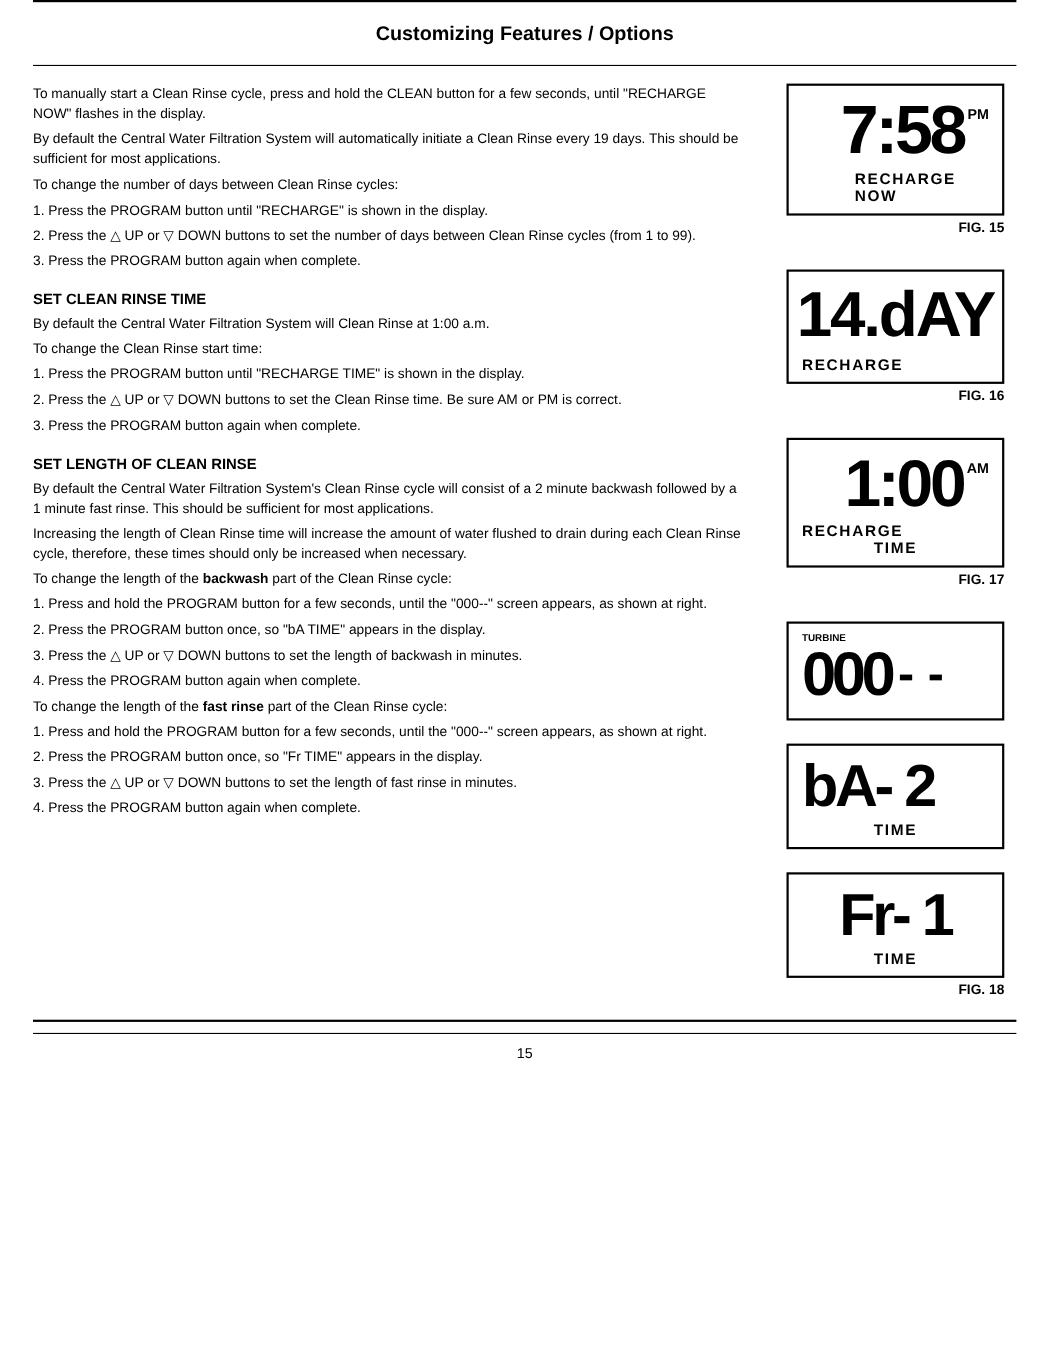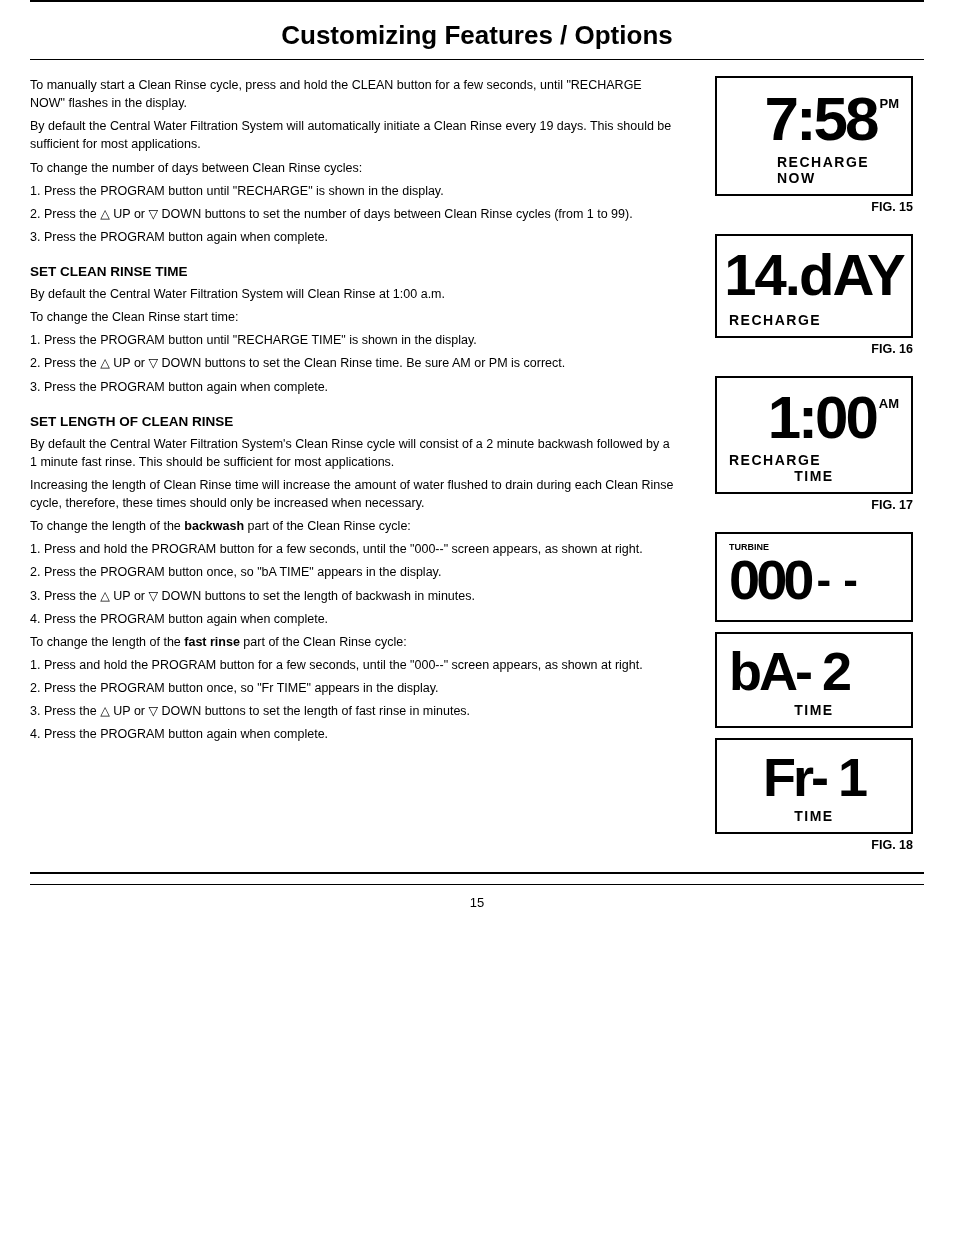--- a/index.html
+++ b/index.html
@@ -17,23 +17,23 @@
       border-top: 2px solid #000;
       margin: 0 30px;
     }
     .bottom-border {
       border-bottom: 2px solid #000;
       margin: 0 30px;
     }
 
     .page-title {
       text-align: center;
-      font-size: 26px;
-      font-weight: bold;
-      padding: 18px 0 8px;
+      font-size: 18px;
+      font-weight: bold;
+      padding: 18px 0 18px;
       border-bottom: 1px solid #000;
       margin: 0 30px;
     }
 
     .content-wrapper {
       display: flex;
       padding: 0 30px;
       gap: 0;
     }
 
@@ -42,21 +42,21 @@
       padding-right: 24px;
       padding-top: 16px;
     }
 
     .right-col {
       width: 220px;
       padding-top: 16px;
       display: flex;
       flex-direction: column;
       align-items: center;
-      gap: 0;
+      gap: 11px;
     }
 
     .section-title {
       font-size: 13.5px;
       font-weight: bold;
       margin-top: 18px;
       margin-bottom: 6px;
     }
 
     .section-title:first-child {

